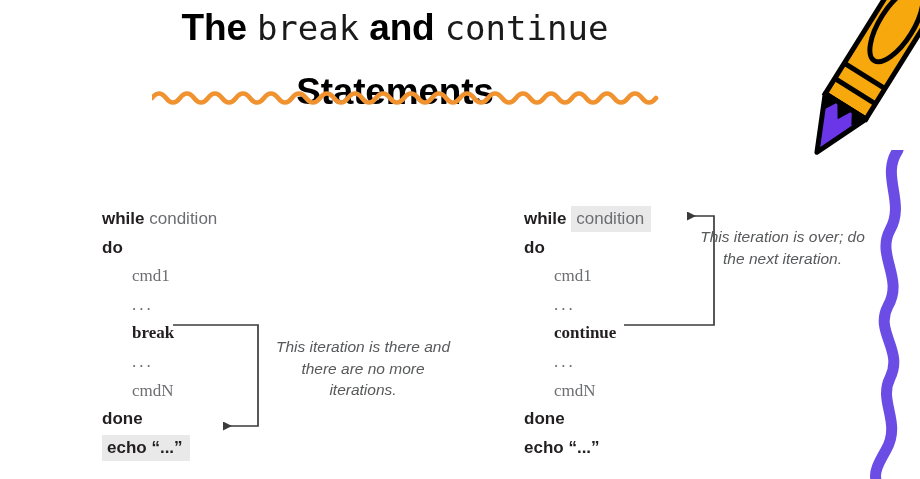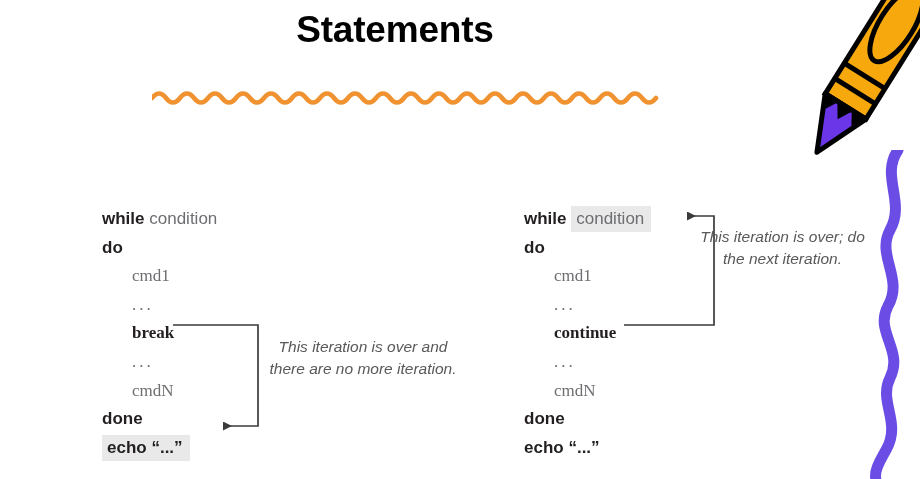--- a/index.html
+++ b/index.html
@@ -40,21 +40,21 @@
   .t-mono {
     font-family: "DejaVu Sans Mono", monospace;
     font-weight: normal;
     font-size: 34px;
     color: #1a1a1a;
     letter-spacing: 0px;
   }
   .title-line2 {
     position: relative;
     display: inline-block;
-    margin-top: 2px;
+    margin-top: 20px;
   }
   .squiggle {
     position: absolute;
     left: 152px;
     top: 86px;
     width: 516px;
     height: 22px;
     pointer-events: none;
   }
 
@@ -128,20 +128,23 @@
     height: 330px;
     pointer-events: none;
   }
 </style>
 </head>
 <body>
 
 <div id="slide">
 
   <div class="title-area">
+    <div class="title-line">
+      <span class="t-bold">The</span><span class="t-bold">&nbsp;</span><span class="t-mono">break</span><span class="t-bold">&nbsp;</span><span class="t-bold">and</span><span class="t-bold">&nbsp;</span><span class="t-mono">continue</span>
+    </div>
     <div class="title-line title-line2">
       <span class="t-bold">Statements</span>
     </div>
   </div>
 
   <svg class="squiggle" viewBox="0 0 516 22">
     <path id="squiggle-path" d="M0,12 q7,-9 14,0 q7,9 14,0 q7,-9 14,0 q7,9 14,0 q7,-9 14,0 q7,9 14,0
              q7,-9 14,0 q7,9 14,0 q7,-9 14,0 q7,9 14,0 q7,-9 14,0 q7,9 14,0
              q7,-9 14,0 q7,9 14,0 q7,-9 14,0 q7,9 14,0 q7,-9 14,0 q7,9 14,0
              q7,-9 14,0 q7,9 14,0 q7,-9 14,0 q7,9 14,0 q7,-9 14,0 q7,9 14,0
@@ -227,21 +230,21 @@
     </div>
     <div class="code-line">
       <span class="kw">echo</span>
       <span class="qs">“...”</span>
     </div>
     <div class="code-line">
       <span class="dots">...</span>
     </div>
   </div>
 
-  <div class="annotation" id="annot-left">This iteration is over and there are no more iteration.</div>
+  <div class="annotation" id="annot-left">This iteration is there and there are no more iterations.</div>
   <div class="annotation" id="annot-right">This iteration is over; do the next iteration.</div>
 
   <svg class="crayon-svg" viewBox="0 0 160 200">
     <g transform="rotate(32 80 100)">
 
       <path d="M62,-60 L110,-60 L110,118 L62,118 Z" fill="#F6A80C" stroke="#000000" stroke-width="5"></path>
 
       <ellipse cx="86" cy="22" rx="17" ry="42" fill="none" stroke="#000000" stroke-width="5"></ellipse>
 
       <line x1="62" y1="82" x2="110" y2="82" stroke="#000000" stroke-width="5"></line>

